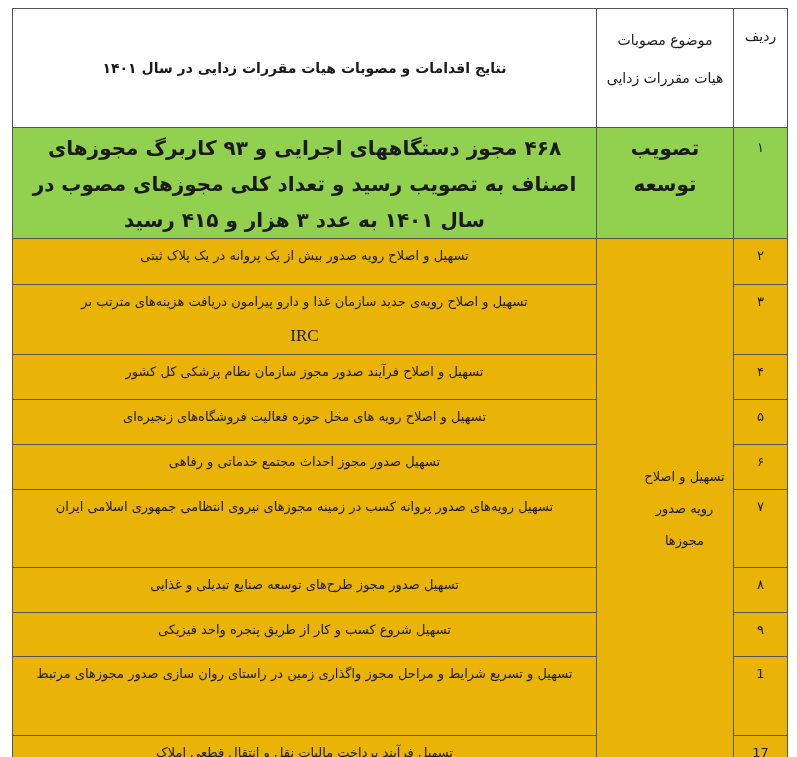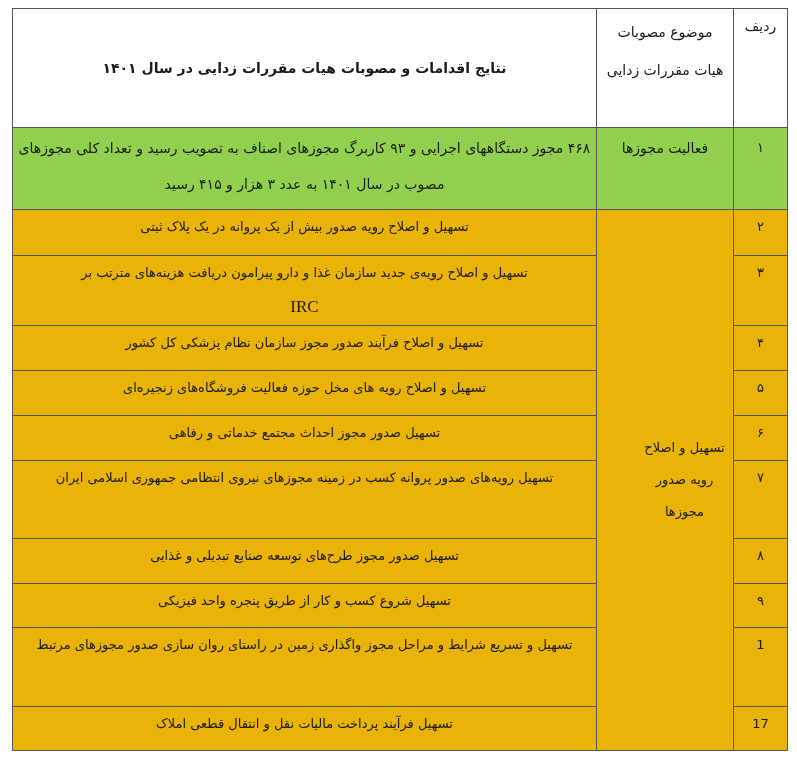--- a/index.html
+++ b/index.html
@@ -33,25 +33,25 @@
       font-size: 13px;
       line-height: 34px;
       padding: 0 4px;
       box-sizing: border-box;
     }
     col.c-num { width: 54px; }
     col.c-topic { width: 137px; }
     col.c-result { width: 584px; }
 
     tr.hdr td { background: #ffffff; height: 119px; }
-    tr.hdr td.hdr-num { vertical-align: top; font-size: 14px; padding-top: 0; }
-    tr.hdr td.hdr-topic { vertical-align: top; font-size: 14px; line-height: 38px; padding-top: 4px; }
+    tr.hdr td.hdr-num { vertical-align: top; font-size: 14px; padding-top: 10px; }
+    tr.hdr td.hdr-topic { vertical-align: top; font-size: 14px; line-height: 38px; padding-top: 12px; }
     tr.hdr td.hdr-result { vertical-align: middle; font-weight: bold; font-size: 14px; text-align: center; }
 
-    tr.green td { background: #92d050; height: 82px; font-weight: normal; font-size: 14px; line-height: 36px; padding-top: 2px; }
+    tr.green td { background: #92d050; height: 82px; font-weight: bold; font-size: 20px; line-height: 36px; padding-top: 2px; }
     tr.green td.num { font-weight: normal; font-size: 13px; }
 
     tr.blue td { background: #eab308; }
     tr.blue td.topic-merged { vertical-align: middle; line-height: 32px; font-size: 13px; padding-left: 43px; }
     .r-h46 { height: 46px; }
     .r-h70 { height: 70px; }
     .r-h45 { height: 45px; }
     .r-h78 { height: 78px; }
     .r-h44 { height: 44px; }
     .r-h79 { height: 79px; }
@@ -71,21 +71,21 @@
     </colgroup>
     <tbody>
       <tr class="hdr">
         <td class="hdr-num">ردیف</td>
         <td class="hdr-topic">موضوع مصوبات هیات مقررات زدایی</td>
         <td class="hdr-result">نتایج اقدامات و مصوبات هیات مقررات زدایی در سال ۱۴۰۱</td>
       </tr>
 
       <tr class="green">
         <td class="num">۱</td>
-        <td>فعالیت مجوزها</td>
+        <td>تصویب توسعه</td>
         <td>۴۶۸ مجوز دستگاههای اجرایی و ۹۳ کاربرگ مجوزهای اصناف به تصویب رسید و تعداد کلی مجوزهای مصوب در سال ۱۴۰۱ به عدد ۳ هزار و ۴۱۵ رسید</td>
       </tr>
 
       <tr class="blue r-h46">
         <td class="num">۲</td>
         <td class="topic-merged" rowspan="10">تسهیل و اصلاح رویه صدور مجوزها</td>
         <td class="res">تسهیل و اصلاح رویه صدور بیش از یک پروانه در یک پلاک ثبتی</td>
       </tr>
 
       <tr class="blue r-h70">

